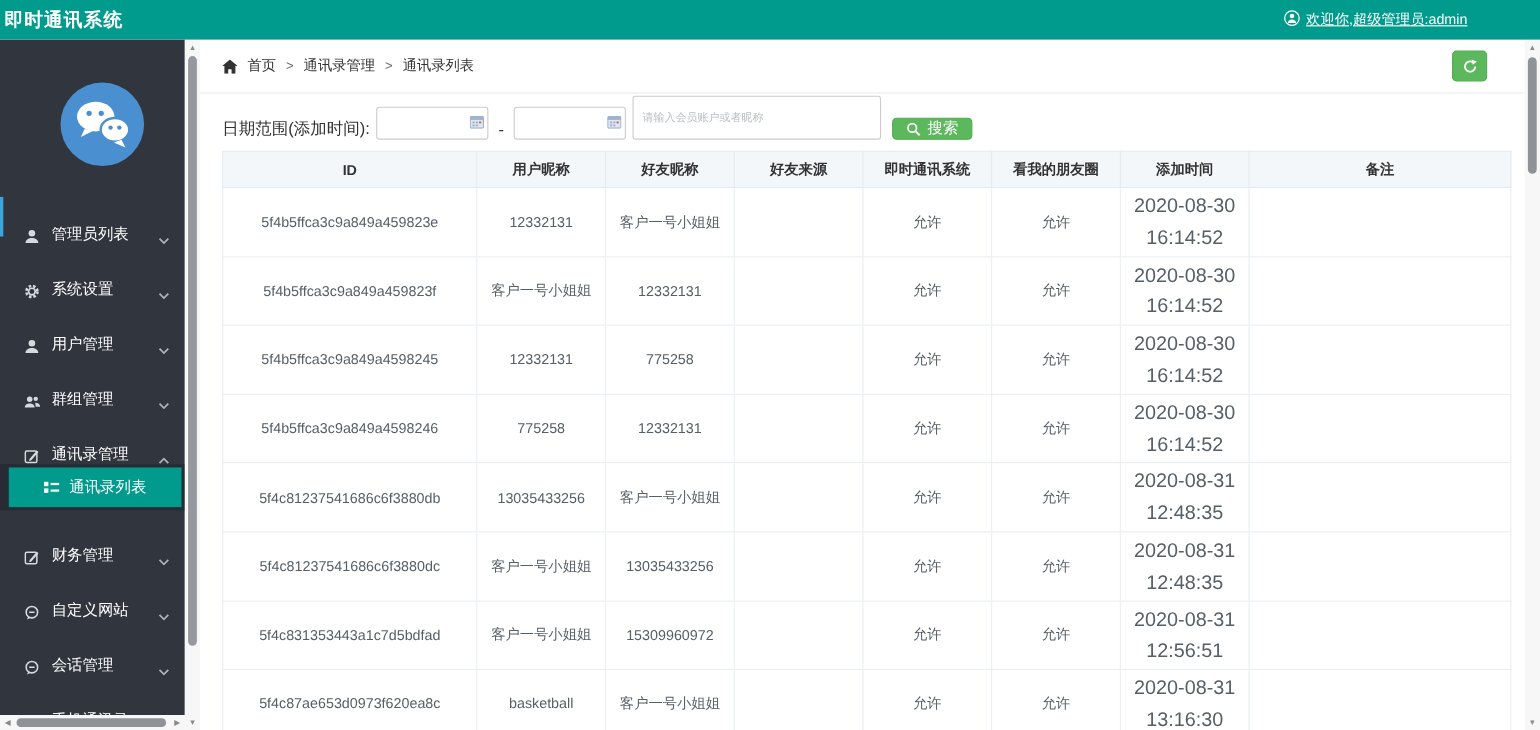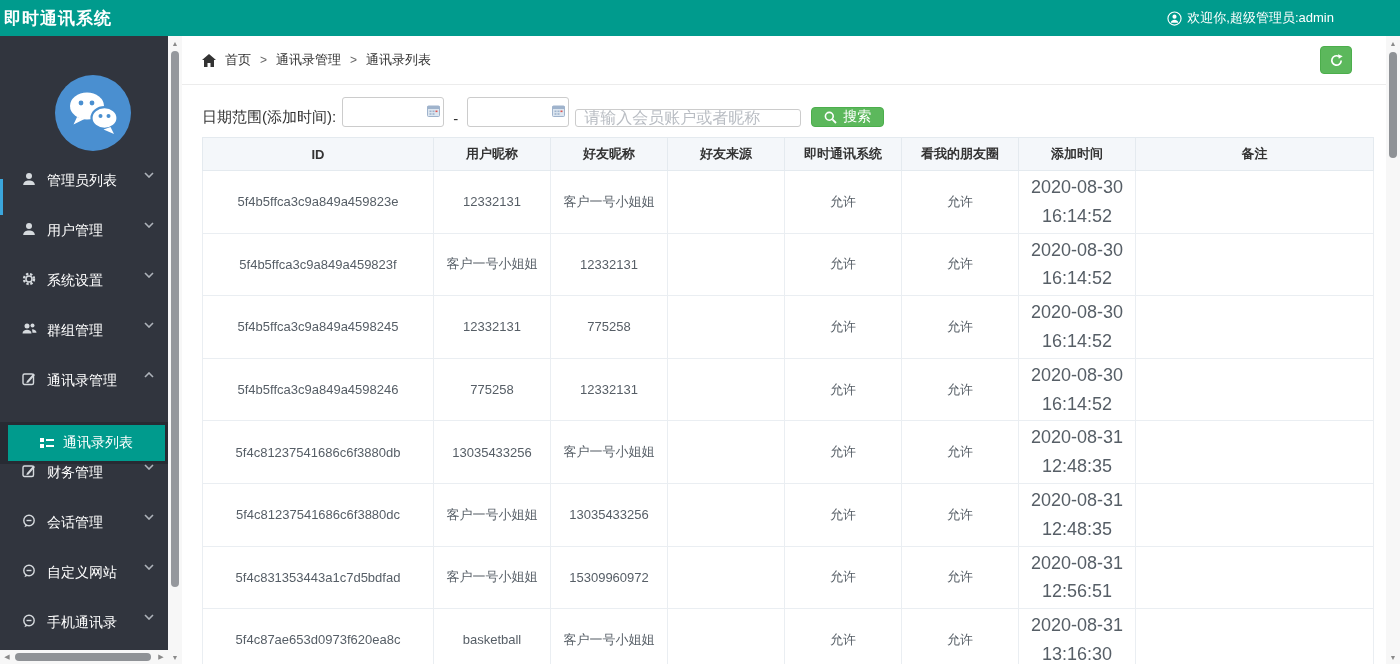--- a/index.html
+++ b/index.html
@@ -4,29 +4,29 @@
 <style>
   * { margin:0; padding:0; box-sizing:border-box; }
   html,body { width:1400px; height:664px; overflow:hidden; background:#fff;
     font-family:"Liberation Sans","DejaVu Sans",sans-serif; }
 
   
   .topbar { position:absolute; top:0; left:0; width:1400px; height:36px; background:#009b8d;
     color:#fff; display:flex; align-items:center; justify-content:space-between;
     padding:0 4px; z-index:20; }
   .topbar-title { font-size:17px; font-weight:bold; letter-spacing:1px; }
-  .topbar-user { font-size:13px; display:flex; align-items:center; gap:5px; margin-right:62px; }
+  .topbar-user { font-size:13px; display:flex; gap:5px; margin-right:62px;text-decoration:underline; }
 
   
   .sidebar { position:absolute; top:36px; left:0; width:168px; height:614px;
     background:#31353e; color:#fff; overflow:hidden; }
   .logo { width:76px; height:76px; border-radius:50%; background:#4a8fd0;
     margin:39px 0 0 55px; display:flex; align-items:center; justify-content:center; }
   .nav { margin-top:21px; }
-  .nav-item { height:50px; display:flex; align-items:flex-start; padding:0 14px 0 22px;
+  .nav-item { height:50px; display:flex; align-items:flex-end; padding:0 14px 0 22px;
     font-size:14px; cursor:pointer; position:relative; color:#fff; }
   .nav-item .nicon { width:16px; margin-right:9px; display:flex; color:#d6dade; }
   .nav-item .chev { margin-left:auto; color:#aeb3ba; display:flex; }
   .nav-item.focused::before { content:""; position:absolute; left:0; top:7px; bottom:7px;
     width:3px; background:#3ba6dc; }
   .submenu { background:#272b33; padding:3px 0; }
   .submenu-item { height:36px; margin:0 3px 0 8px; background:#009b8d; color:#fff;
     display:flex; align-items:center; justify-content:center; gap:9px; font-size:14px; cursor:pointer; }
   .submenu-item .nicon { display:flex; color:#fff; }
 
@@ -57,22 +57,22 @@
     display:flex; align-items:center; justify-content:center; cursor:pointer; }
 
   .filterbar { display:flex; align-items:flex-end; margin:10px 0 0 20px; height:32px;
     font-size:15px; color:#333; }
   .filter-label { margin-right:6px; }
   .date-field { position:relative; width:102px; height:30px; }
   .date-field input { width:100%; height:100%; border:1px solid #ccc; border-radius:3px;
     padding:0 22px 0 6px; font-size:13px; color:#555; outline:none; }
   .cal-icon { position:absolute; right:4px; top:8px; display:flex; }
   .range-dash { margin:0 9px; color:#333; }
-  .kw-input { width:226px; height:18px; border:1px solid #ccc; border-radius:3px;
-    margin-left:6px; padding:0 8px; font-size:16px; color:#555; outline:none; }
+  .kw-input { width:226px; height:40px; border:1px solid #ccc; border-radius:3px;
+    margin-left:6px; padding:0 8px; font-size:10px; color:#555; outline:none; }
   .kw-input::placeholder { color:#b9bdc3; }
   .search-btn { margin-left:10px; height:20px; padding:0 12px; background:#5cb85c;
     border:1px solid #4cae4c; border-radius:4px; color:#fff; font-size:14px;
     display:flex; align-items:center; gap:6px; cursor:pointer; }
 
   .table-wrap { margin:10px 0 0 20px; width:1171px; }
   table { border-collapse:collapse; table-layout:fixed; width:1171px; }
   th { height:33px; background:#f4f7fa; border:1px solid #e4eaef; font-size:13px;
     font-weight:bold; color:#333; }
   td { height:52px; border:1px solid #eaeef2; text-align:center; font-size:13px;
@@ -121,39 +121,39 @@
       <span>管理员列表</span>
       <span class="chev">
           <svg width="10" height="6" viewBox="0 0 10 6">
             <path d="M1 1 L5 5 L9 1" fill="none" stroke="currentColor" stroke-width="1.6"></path>
           </svg>
         </span>
     </div>
     <div class="nav-item">
       <span class="nicon">
           <svg width="14" height="14" viewBox="0 0 14 14">
+            <circle cx="7" cy="7" r="5" fill="none" stroke="currentColor" stroke-width="2.4" stroke-dasharray="2.3 1.7"></circle>
+            <circle cx="7" cy="7" r="3" fill="none" stroke="currentColor" stroke-width="1.5"></circle>
+          </svg>
+        </span>
+      <span>系统设置</span>
+      <span class="chev">
+          <svg width="10" height="6" viewBox="0 0 10 6">
+            <path d="M1 1 L5 5 L9 1" fill="none" stroke="currentColor" stroke-width="1.6"></path>
+          </svg>
+        </span>
+    </div>
+    <div class="nav-item">
+      <span class="nicon">
+          <svg width="14" height="14" viewBox="0 0 14 14">
             <circle cx="7" cy="4" r="3" fill="currentColor"></circle>
             <path d="M1.2 13 C1.2 9.8 4 8.4 7 8.4 C10 8.4 12.8 9.8 12.8 13 Z" fill="currentColor"></path>
           </svg>
         </span>
       <span>用户管理</span>
-      <span class="chev">
-          <svg width="10" height="6" viewBox="0 0 10 6">
-            <path d="M1 1 L5 5 L9 1" fill="none" stroke="currentColor" stroke-width="1.6"></path>
-          </svg>
-        </span>
-    </div>
-    <div class="nav-item">
-      <span class="nicon">
-          <svg width="14" height="14" viewBox="0 0 14 14">
-            <circle cx="7" cy="7" r="5" fill="none" stroke="currentColor" stroke-width="2.4" stroke-dasharray="2.3 1.7"></circle>
-            <circle cx="7" cy="7" r="3" fill="none" stroke="currentColor" stroke-width="1.5"></circle>
-          </svg>
-        </span>
-      <span>系统设置</span>
       <span class="chev">
           <svg width="10" height="6" viewBox="0 0 10 6">
             <path d="M1 1 L5 5 L9 1" fill="none" stroke="currentColor" stroke-width="1.6"></path>
           </svg>
         </span>
     </div>
     <div class="nav-item">
       <span class="nicon">
           <svg width="15" height="13" viewBox="0 0 15 13">
             <circle cx="5" cy="4" r="2.5" fill="currentColor"></circle>
@@ -211,36 +211,36 @@
         </span>
     </div>
     <div class="nav-item">
       <span class="nicon">
           <svg width="14" height="14" viewBox="0 0 14 14">
             <circle cx="7" cy="6.5" r="5.2" fill="none" stroke="currentColor" stroke-width="1.4"></circle>
             <line x1="4.5" y1="6.5" x2="9.5" y2="6.5" stroke="currentColor" stroke-width="1.4"></line>
             <path d="M3.6 10.6 L2.4 13.2 L6.2 11.6 Z" fill="currentColor"></path>
           </svg>
         </span>
-      <span>会话管理</span>
+      <span>自定义网站</span>
       <span class="chev">
           <svg width="10" height="6" viewBox="0 0 10 6">
             <path d="M1 1 L5 5 L9 1" fill="none" stroke="currentColor" stroke-width="1.6"></path>
           </svg>
         </span>
     </div>
     <div class="nav-item">
       <span class="nicon">
           <svg width="14" height="14" viewBox="0 0 14 14">
             <circle cx="7" cy="6.5" r="5.2" fill="none" stroke="currentColor" stroke-width="1.4"></circle>
             <line x1="4.5" y1="6.5" x2="9.5" y2="6.5" stroke="currentColor" stroke-width="1.4"></line>
             <path d="M3.6 10.6 L2.4 13.2 L6.2 11.6 Z" fill="currentColor"></path>
           </svg>
         </span>
-      <span>自定义网站</span>
+      <span>会话管理</span>
       <span class="chev">
           <svg width="10" height="6" viewBox="0 0 10 6">
             <path d="M1 1 L5 5 L9 1" fill="none" stroke="currentColor" stroke-width="1.6"></path>
           </svg>
         </span>
     </div>
     <div class="nav-item">
       <span class="nicon">
           <svg width="14" height="14" viewBox="0 0 14 14">
             <circle cx="7" cy="6.5" r="5.2" fill="none" stroke="currentColor" stroke-width="1.4"></circle>

